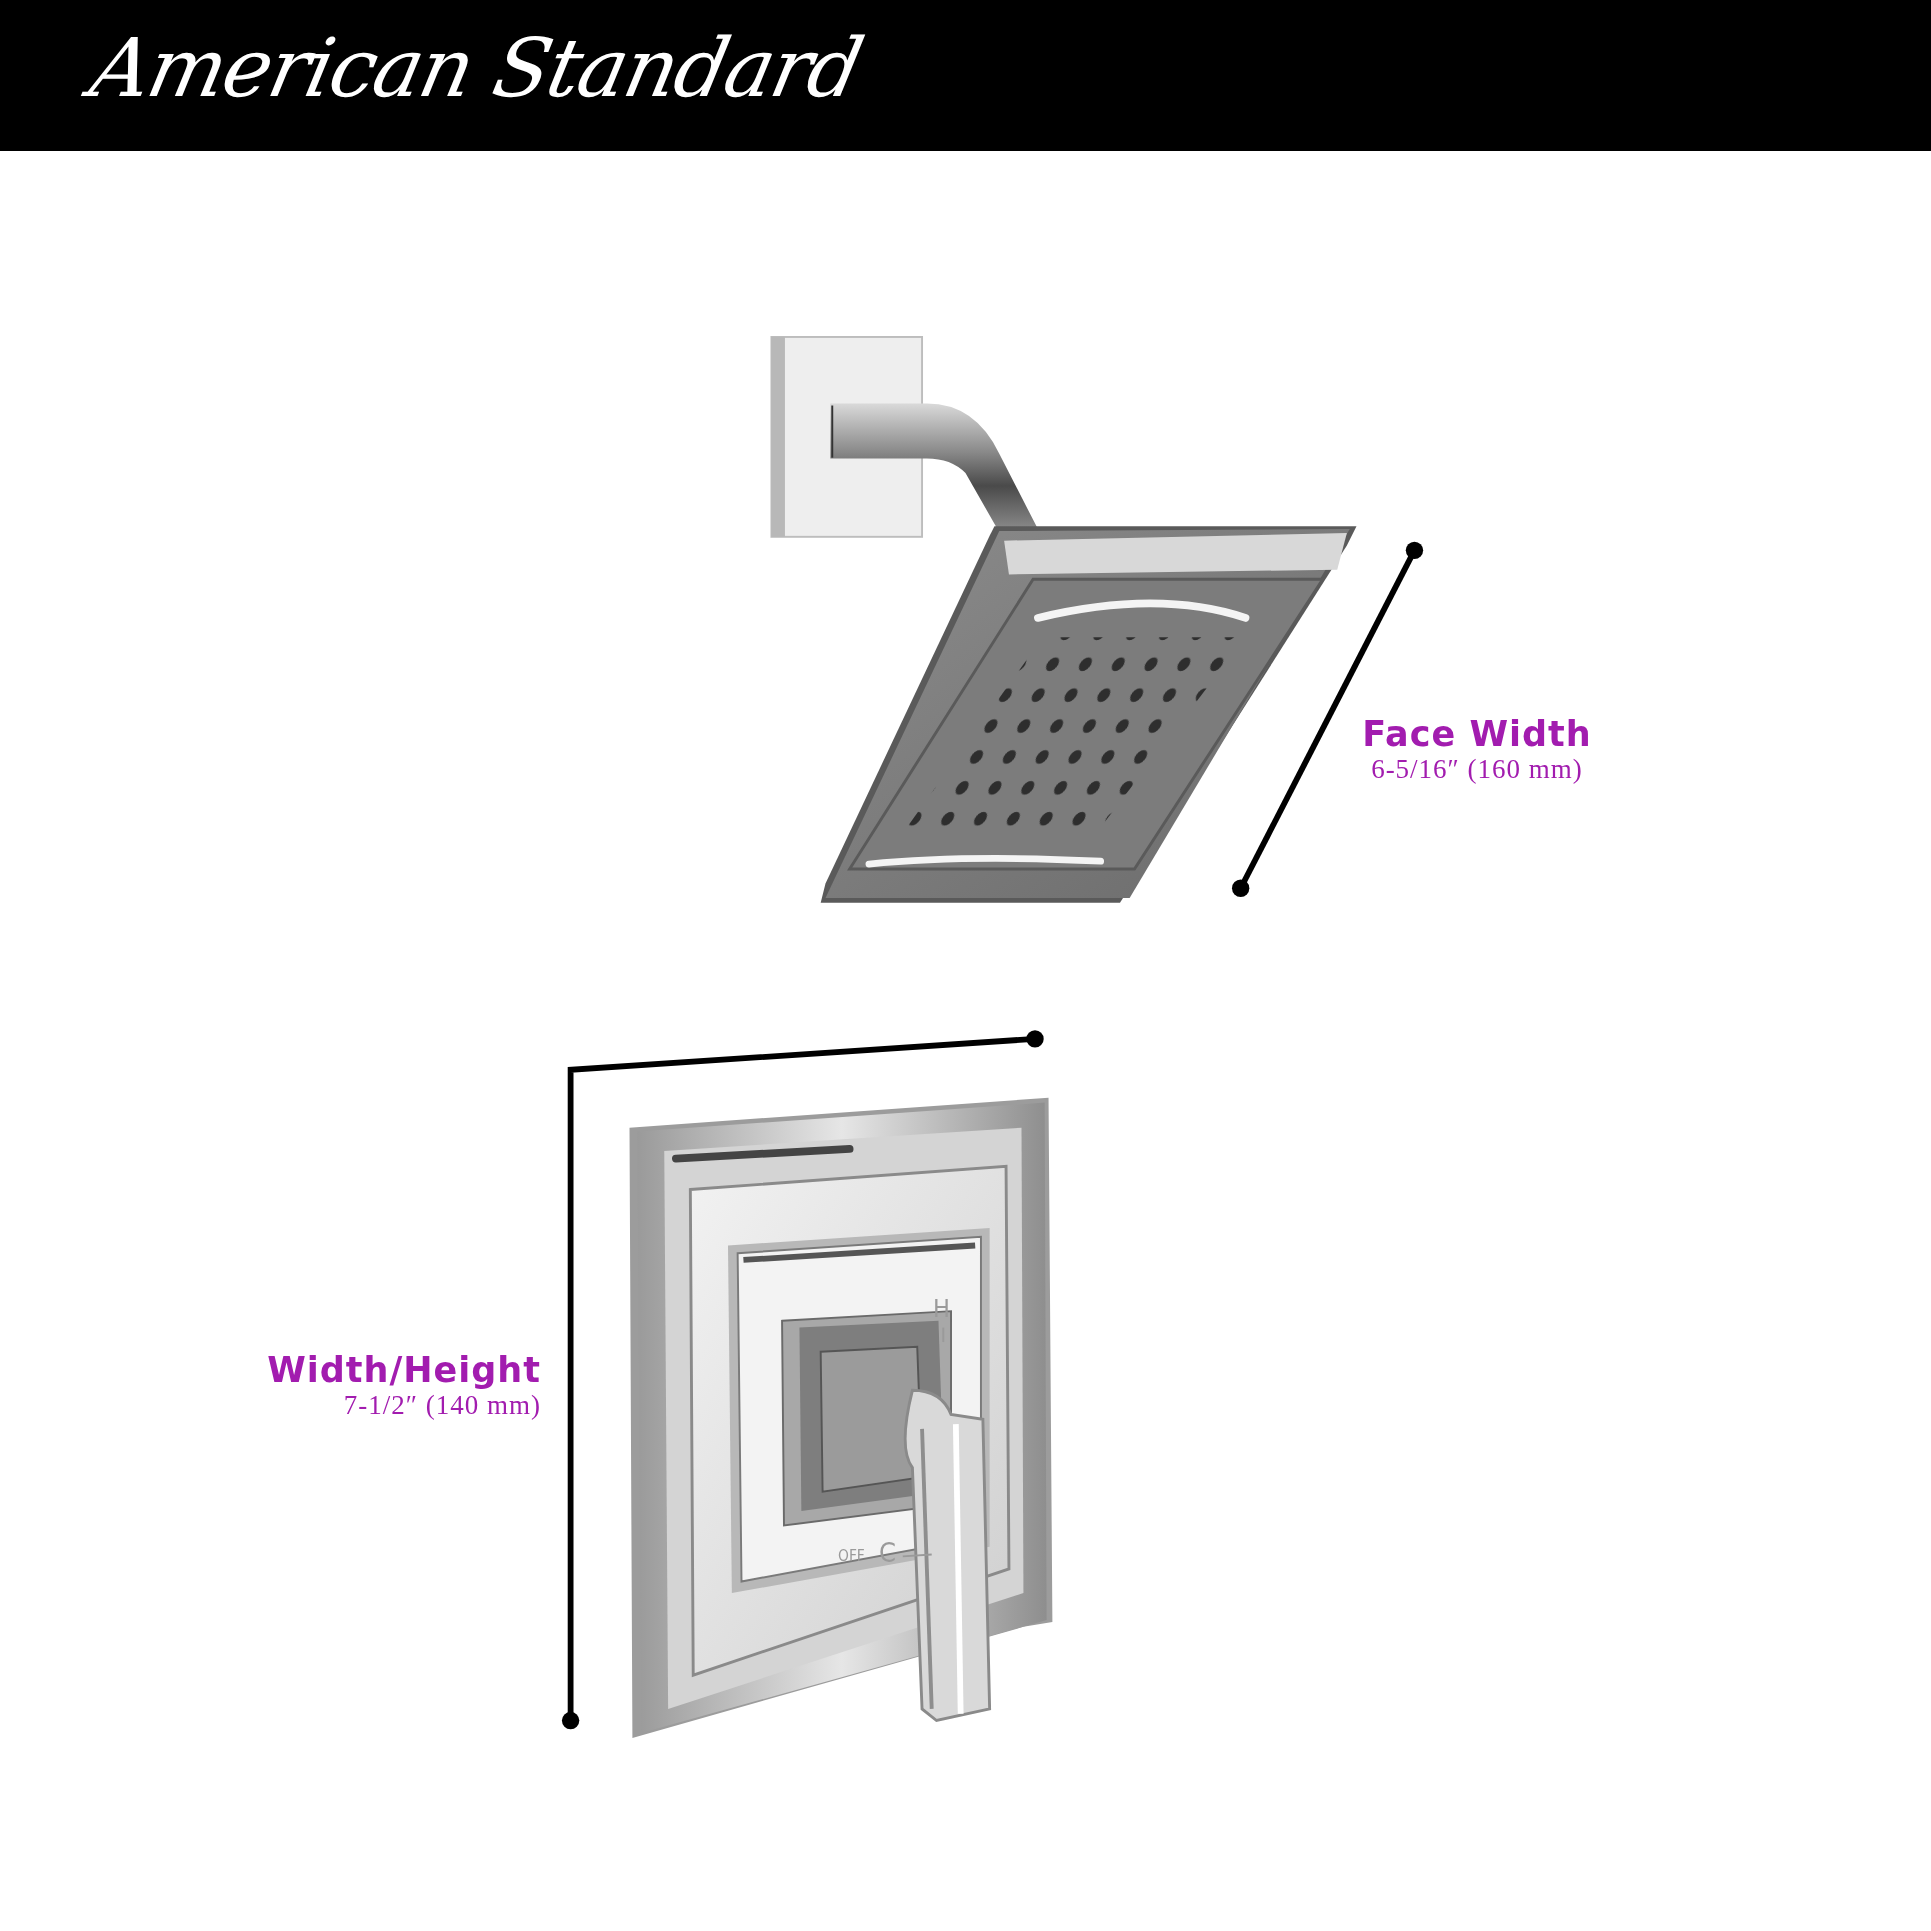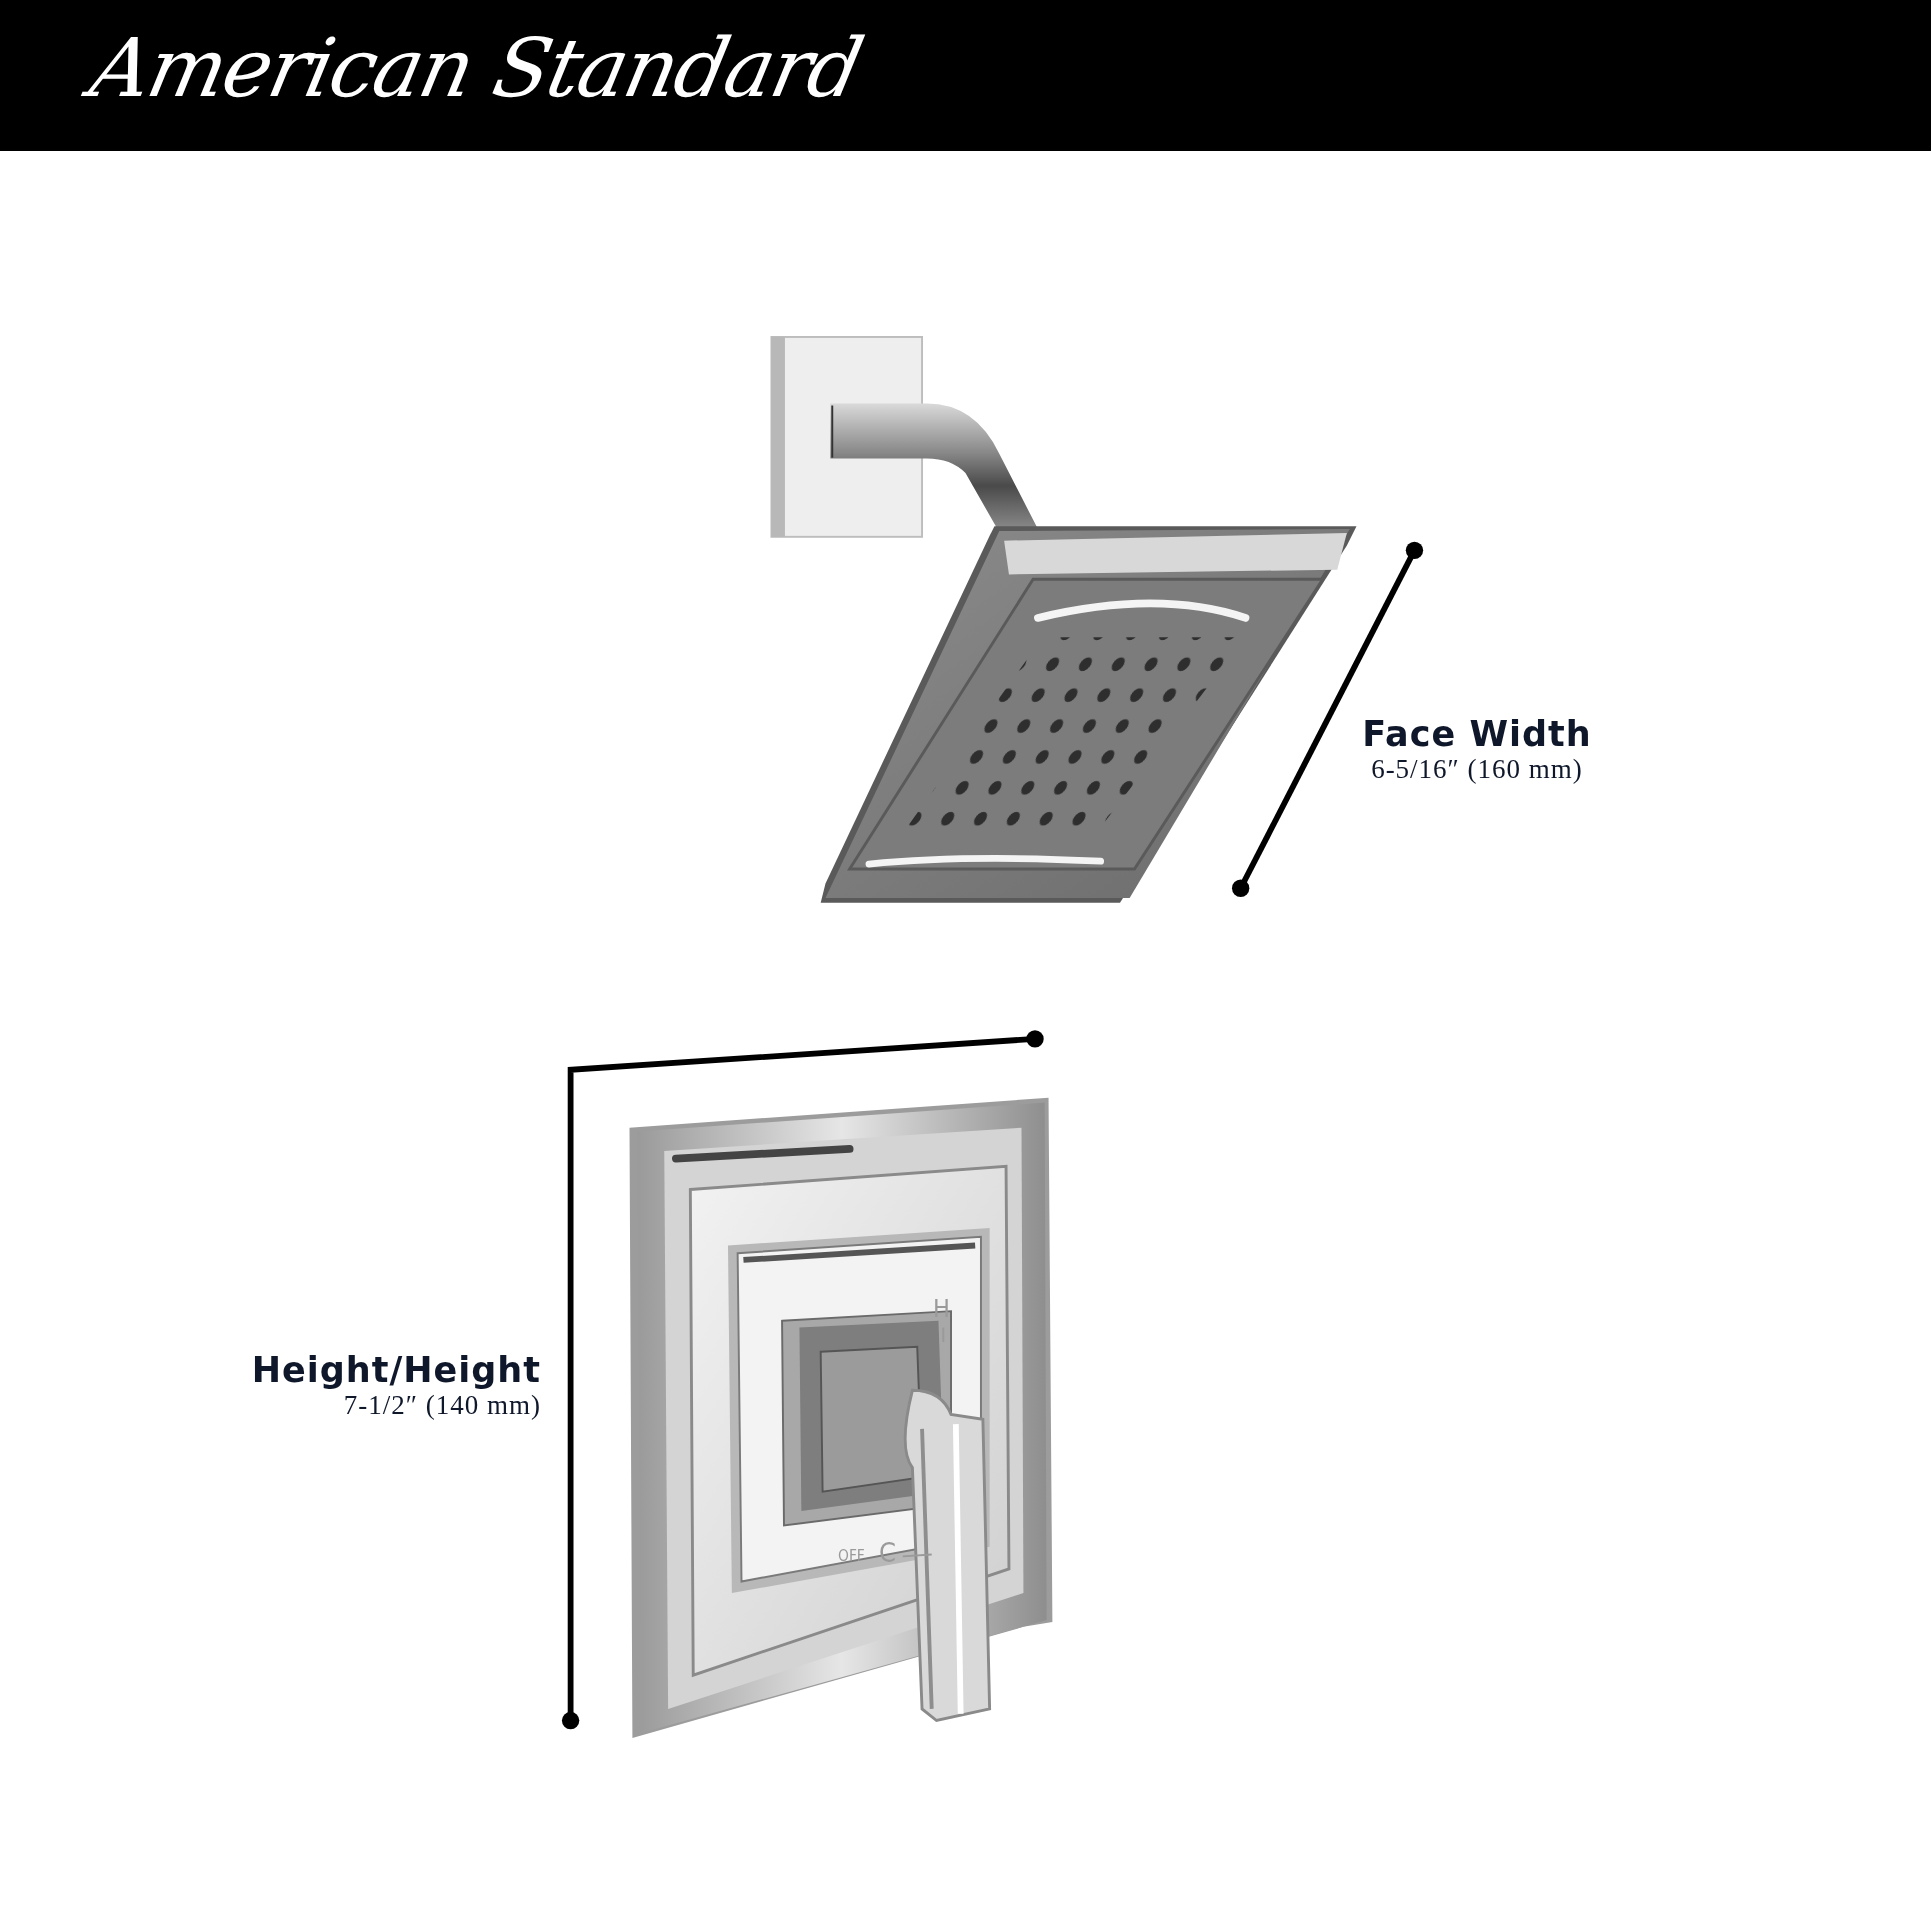--- a/index.html
+++ b/index.html
@@ -1,19 +1,19 @@
 <!DOCTYPE html>
 <html><head>
 <meta charset="utf-8">
 <style>
   html, body { margin: 0; padding: 0; }
   body { width: 1931px; height: 1931px; background: #ffffff; position: relative; overflow: hidden; font-family: "DejaVu Sans", sans-serif; }
   .header { position: absolute; left: 0; top: 0; width: 1931px; height: 151px; background: #000; }
   .logo { position: absolute; left: 93px; top: 21px; color: #fff; font-family: "DejaVu Serif", serif; font-style: italic; font-size: 81px; letter-spacing: -1.9px; transform: skewX(-12deg); white-space: nowrap; }
-  .label { position: absolute; color: #0f172a; }
+  .label { position: absolute; color: #a21caf; }
   .label .title { font-size: 35px; font-weight: bold; letter-spacing: 1px; white-space: nowrap; }
   .label .value { font-size: 27px; letter-spacing: 1px; white-space: nowrap; font-family: Liberation Serif, serif; }
   .face-label { left: 1342px; top: 714px; text-align: center; width: 270px; }
   .wh-label { left: 222px; top: 1350px; text-align: right; width: 319px; }
   svg.art { position: absolute; left: 0; top: 0; }
   .valve-text { position: absolute; color: #9a9a9a; font-family: "DejaVu Sans Condensed", "DejaVu Sans", sans-serif; }
 </style>
 </head>
 <body>
 
@@ -112,16 +112,16 @@
 <div class="valve-text" style="left:933px; top:1294px; font-size:25px;">H</div>
 <div class="valve-text" style="left:879px; top:1537px; font-size:27px;">C</div>
 <div class="valve-text" style="left:838px; top:1547px; font-size:15.4px;">OFF</div>
 
 <div class="label face-label">
   <div class="title">Face Width</div>
   <div class="value">6-5/16″ (160 mm)</div>
 </div>
 
 <div class="label wh-label">
-  <div class="title">Height/Height</div>
+  <div class="title">Width/Height</div>
   <div class="value">7-1/2″ (140 mm)</div>
 </div>
 
 
 </body></html>

